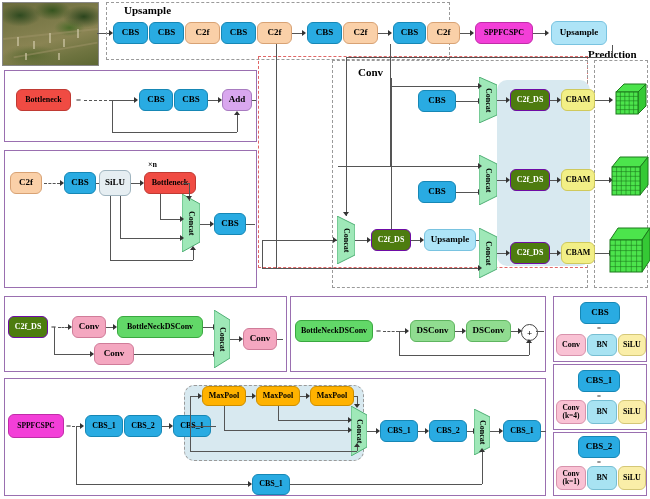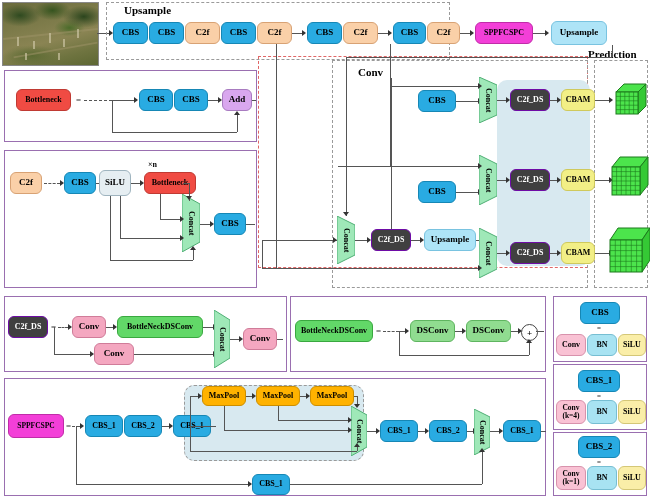--- a/index.html
+++ b/index.html
@@ -13,21 +13,21 @@
        text-align:center;font-weight:bold;color:#000;
        font-family:"Liberation Serif",serif;line-height:1.02;
        border:1px solid rgba(0,0,0,.45);}
   .cbs   {background:#29ABE2;border-color:#1687b5;}
   .c2f   {background:#FAD0A8;border-color:#d8a274;}
   .sppf  {background:#F33FD8;border-color:#c02ca8;}
   .ups   {background:#AEE4F7;border-color:#79c3e0;}
   .bneck {background:#F04B43;border-color:#c03a33;}
   .add   {background:#D9A7EE;border-color:#a87bc0;}
   .split {background:#E6EEF2;border-color:#9fb4bf;}
-  .c2fds {background:#404040;border-color:#6e0ca6;color:#fff;}
+  .c2fds {background:#4d7c0f;border-color:#6e0ca6;color:#fff;}
   .cbam  {background:#F2EF86;border-color:#cfc95c;}
   .pink  {background:#F4A7C0;border-color:#d07c99;}
   .pinkL {background:#F9C2D4;border-color:#d892ac;}
   .green {background:#62D868;border-color:#3aa840;}
   .greenL{background:#90DC90;border-color:#5fb560;}
   .mpool {background:#FFB200;border-color:#cc8e00;}
   .bn    {background:#A8E3F2;border-color:#76bed2;}
   .silu  {background:#FAEEA8;border-color:#d4c777;}
 
   

